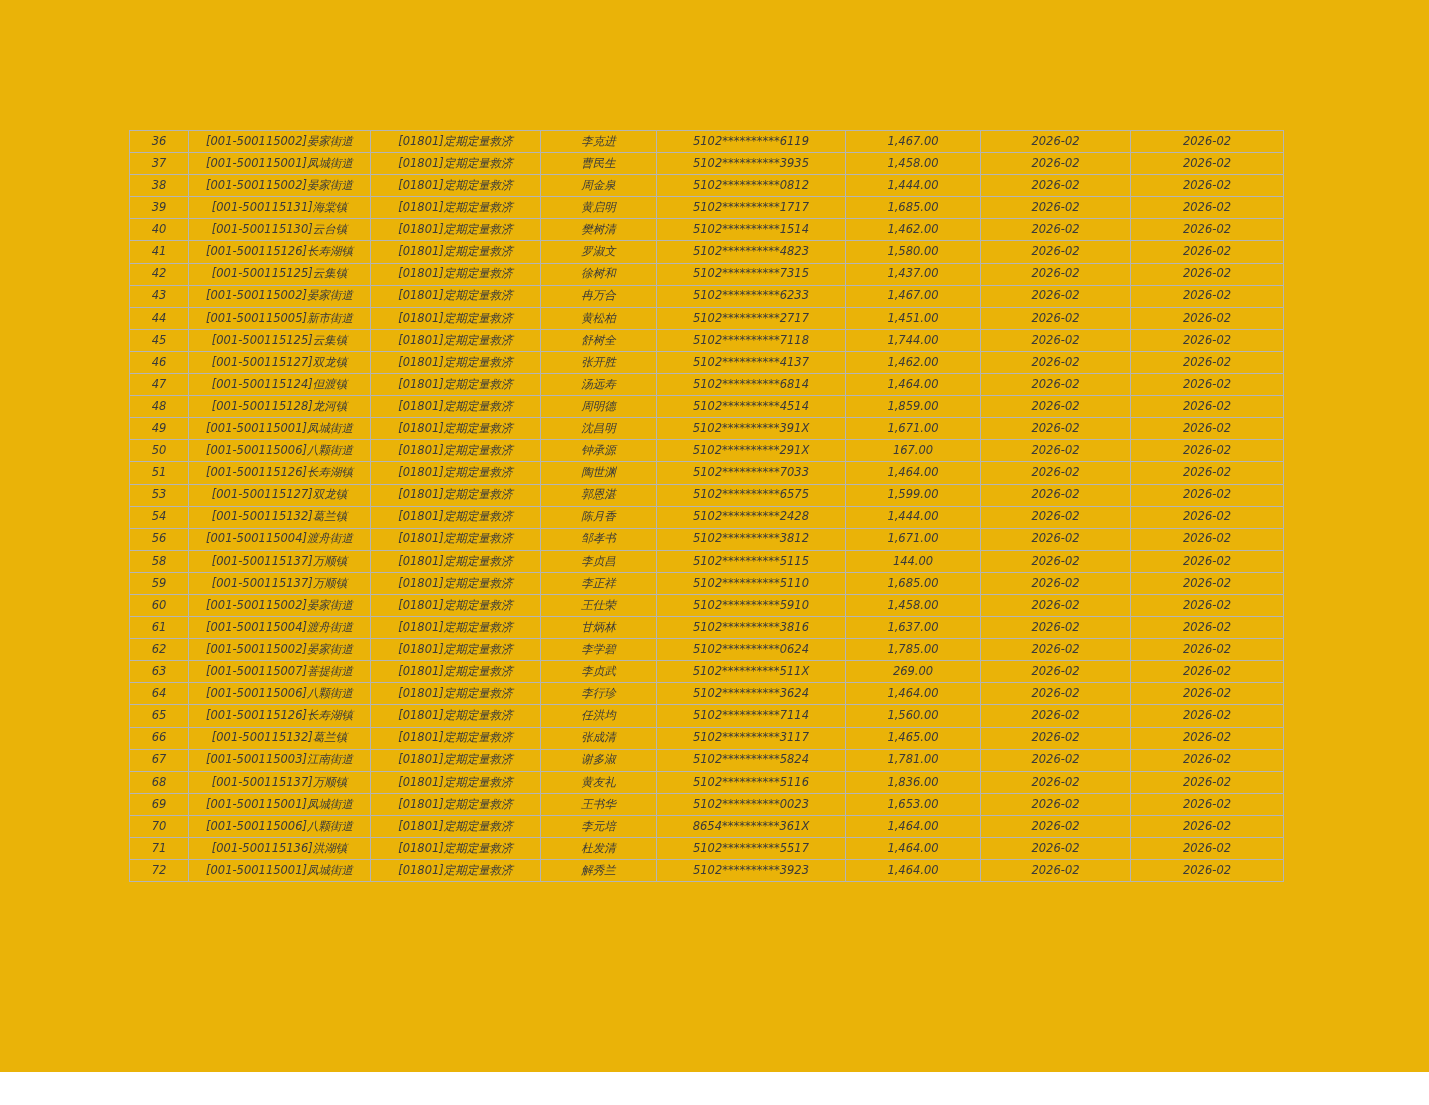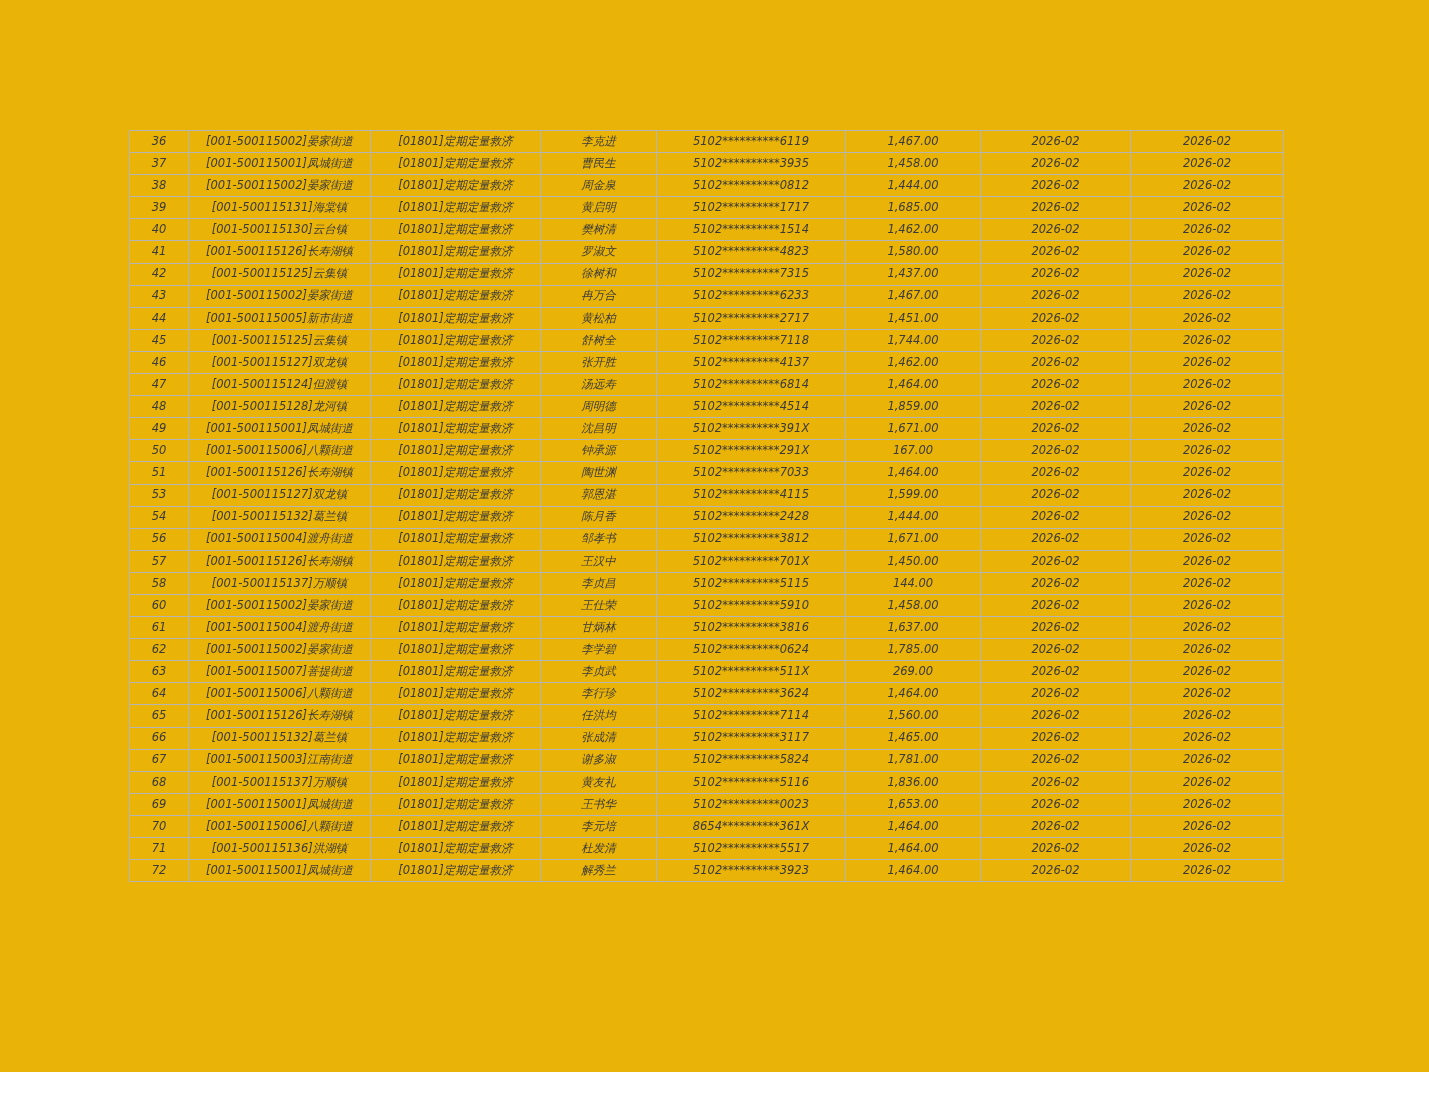--- a/index.html
+++ b/index.html
@@ -211,21 +211,21 @@
           <td>5102**********7033</td>
           <td>1,464.00</td>
           <td>2026-02</td>
           <td>2026-02</td>
         </tr>
         <tr>
           <td>53</td>
           <td>[001-500115127]双龙镇</td>
           <td>[01801]定期定量救济</td>
           <td>郭恩湛</td>
-          <td>5102**********4115</td>
+          <td>5102**********6575</td>
           <td>1,599.00</td>
           <td>2026-02</td>
           <td>2026-02</td>
         </tr>
         <tr>
           <td>54</td>
           <td>[001-500115132]葛兰镇</td>
           <td>[01801]定期定量救济</td>
           <td>陈月香</td>
           <td>5102**********2428</td>
@@ -237,36 +237,36 @@
           <td>56</td>
           <td>[001-500115004]渡舟街道</td>
           <td>[01801]定期定量救济</td>
           <td>邹孝书</td>
           <td>5102**********3812</td>
           <td>1,671.00</td>
           <td>2026-02</td>
           <td>2026-02</td>
         </tr>
         <tr>
-          <td>57</td>
-          <td>[001-500115126]长寿湖镇</td>
-          <td>[01801]定期定量救济</td>
-          <td>王汉中</td>
-          <td>5102**********701X</td>
-          <td>1,450.00</td>
-          <td>2026-02</td>
-          <td>2026-02</td>
-        </tr>
-        <tr>
           <td>58</td>
           <td>[001-500115137]万顺镇</td>
           <td>[01801]定期定量救济</td>
           <td>李贞昌</td>
           <td>5102**********5115</td>
           <td>144.00</td>
+          <td>2026-02</td>
+          <td>2026-02</td>
+        </tr>
+        <tr>
+          <td>59</td>
+          <td>[001-500115137]万顺镇</td>
+          <td>[01801]定期定量救济</td>
+          <td>李正祥</td>
+          <td>5102**********5110</td>
+          <td>1,685.00</td>
           <td>2026-02</td>
           <td>2026-02</td>
         </tr>
         <tr>
           <td>60</td>
           <td>[001-500115002]晏家街道</td>
           <td>[01801]定期定量救济</td>
           <td>王仕荣</td>
           <td>5102**********5910</td>
           <td>1,458.00</td>

